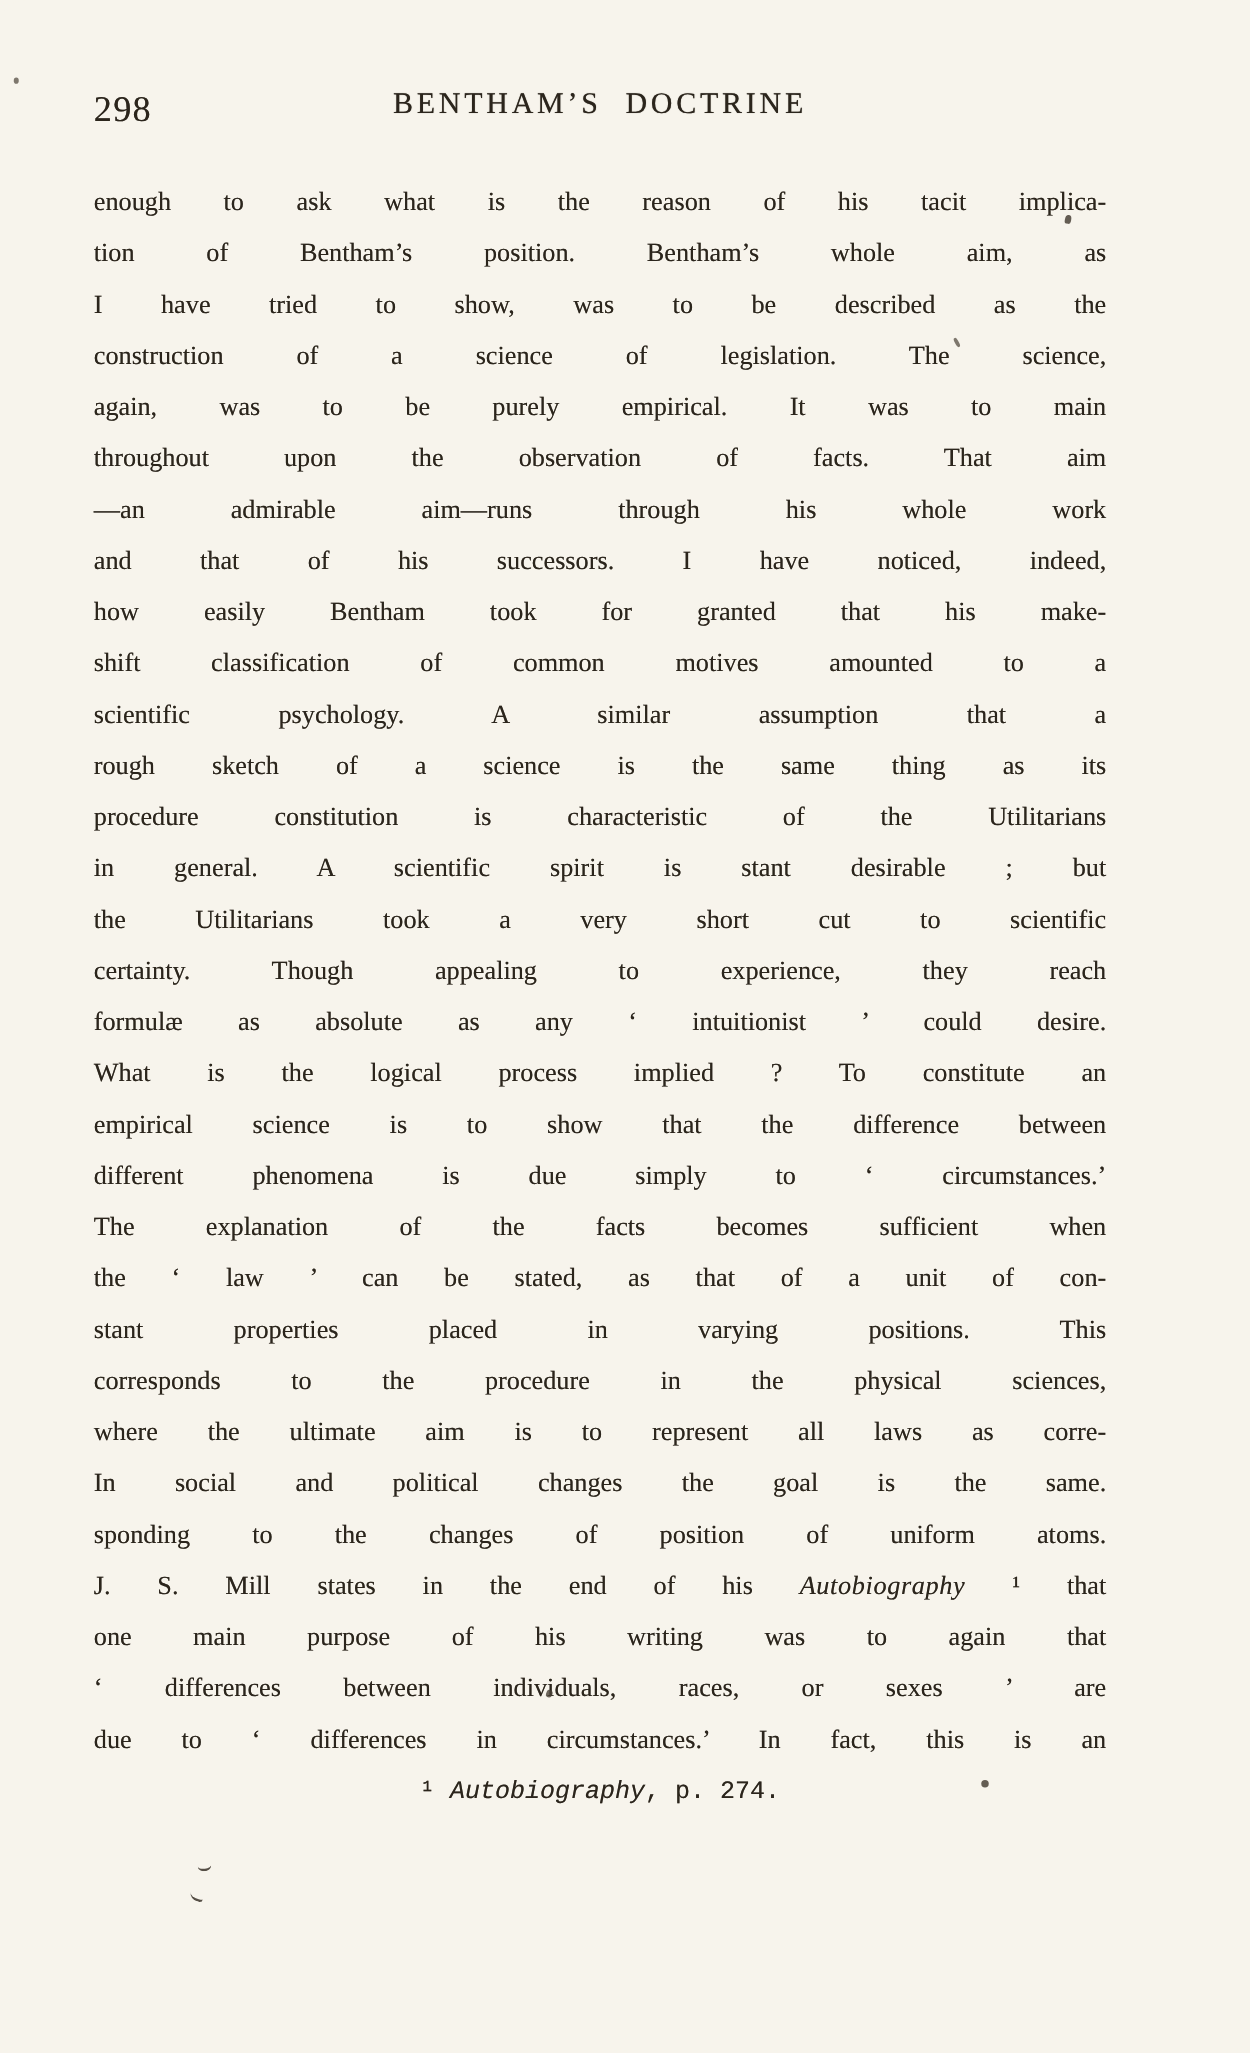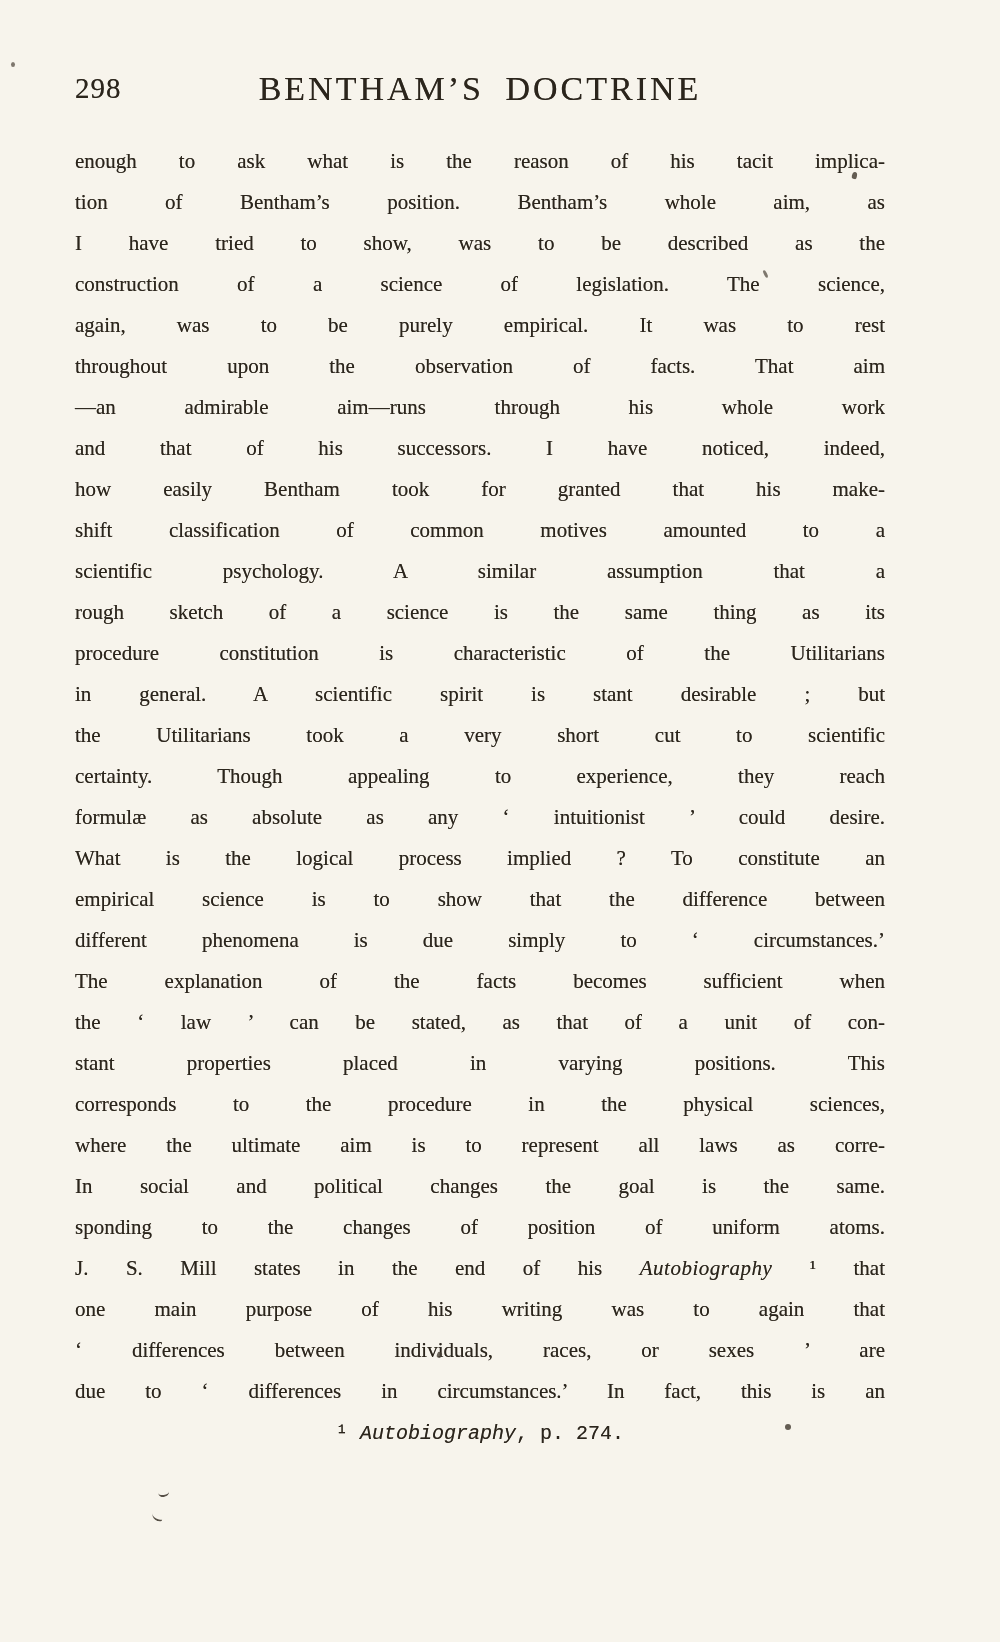--- a/index.html
+++ b/index.html
@@ -31,21 +31,21 @@
   .page-number {
     position: absolute;
     left: 0;
     top: 2px;
     font-size: 29px;
     letter-spacing: 1px;
     text-shadow: 0 0 0.5px rgba(43,37,28,0.65);
   }
   .running-title {
     text-align: center;
-    font-size: 34px;
+    font-size: 24px;
     letter-spacing: 3px;
     word-spacing: 10px;
     text-shadow: 0 0 0.6px rgba(43,37,28,0.7);
   }
   .body-text {
     margin-top: 25px;
   }
   .line {
     font-size: 21px;
     line-height: 41px;
@@ -98,21 +98,21 @@
     <div class="running-head">
       <span class="page-number">298</span>
       <div class="running-title">BENTHAM’S DOCTRINE</div>
     </div>
 
     <div class="body-text">
         <div class="line">enough to ask what is the reason of his tacit implica-</div>
         <div class="line">tion of Bentham’s position.  Bentham’s whole aim, as</div>
         <div class="line">I have tried to show, was to be described as the</div>
         <div class="line">construction of a science of legislation.  The science,</div>
-        <div class="line">again, was to be purely empirical.  It was to rest</div>
+        <div class="line">again, was to be purely empirical.  It was to main</div>
         <div class="line">throughout upon the observation of facts.  That aim</div>
         <div class="line">—an admirable aim—runs through his whole work</div>
         <div class="line">and that of his successors.  I have noticed, indeed,</div>
         <div class="line">how easily Bentham took for granted that his make-</div>
         <div class="line">shift classification of common motives amounted to a</div>
         <div class="line">scientific psychology.  A similar assumption that a</div>
         <div class="line">rough sketch of a science is the same thing as its</div>
         <div class="line">procedure constitution is characteristic of the Utilitarians</div>
         <div class="line">in general.  A scientific spirit is stant desirable ; but</div>
         <div class="line">the Utilitarians took a very short cut to scientific</div>

